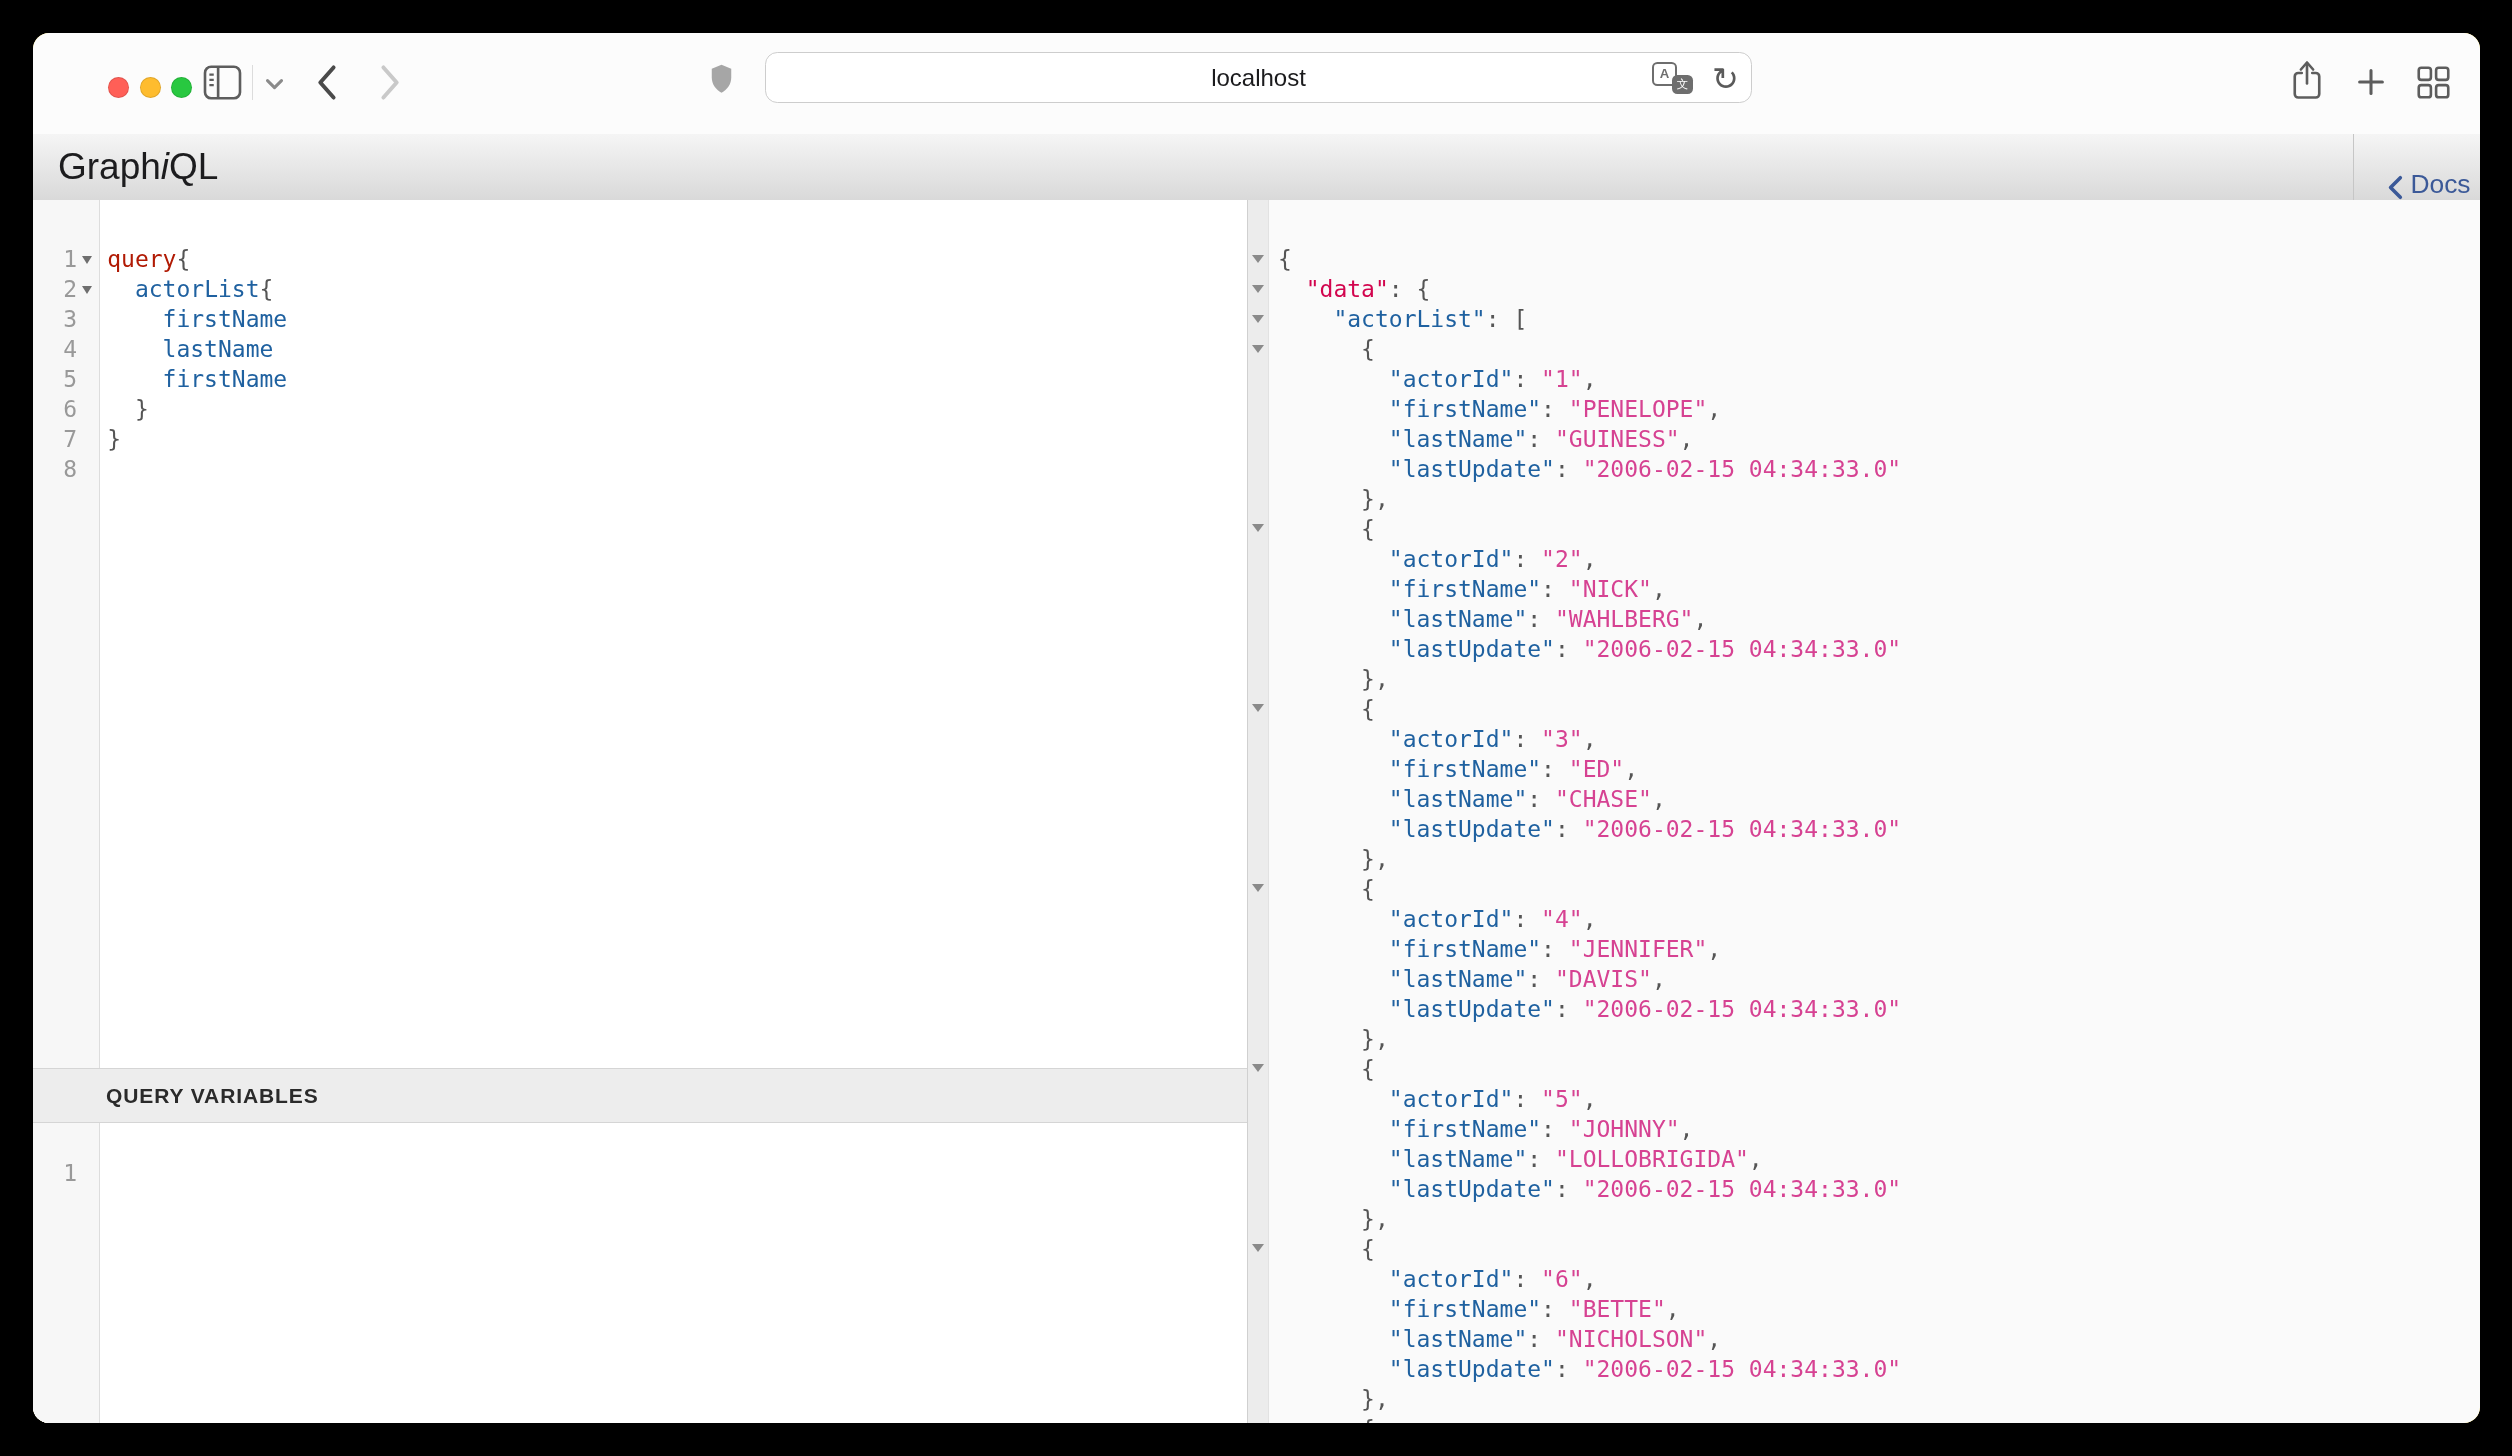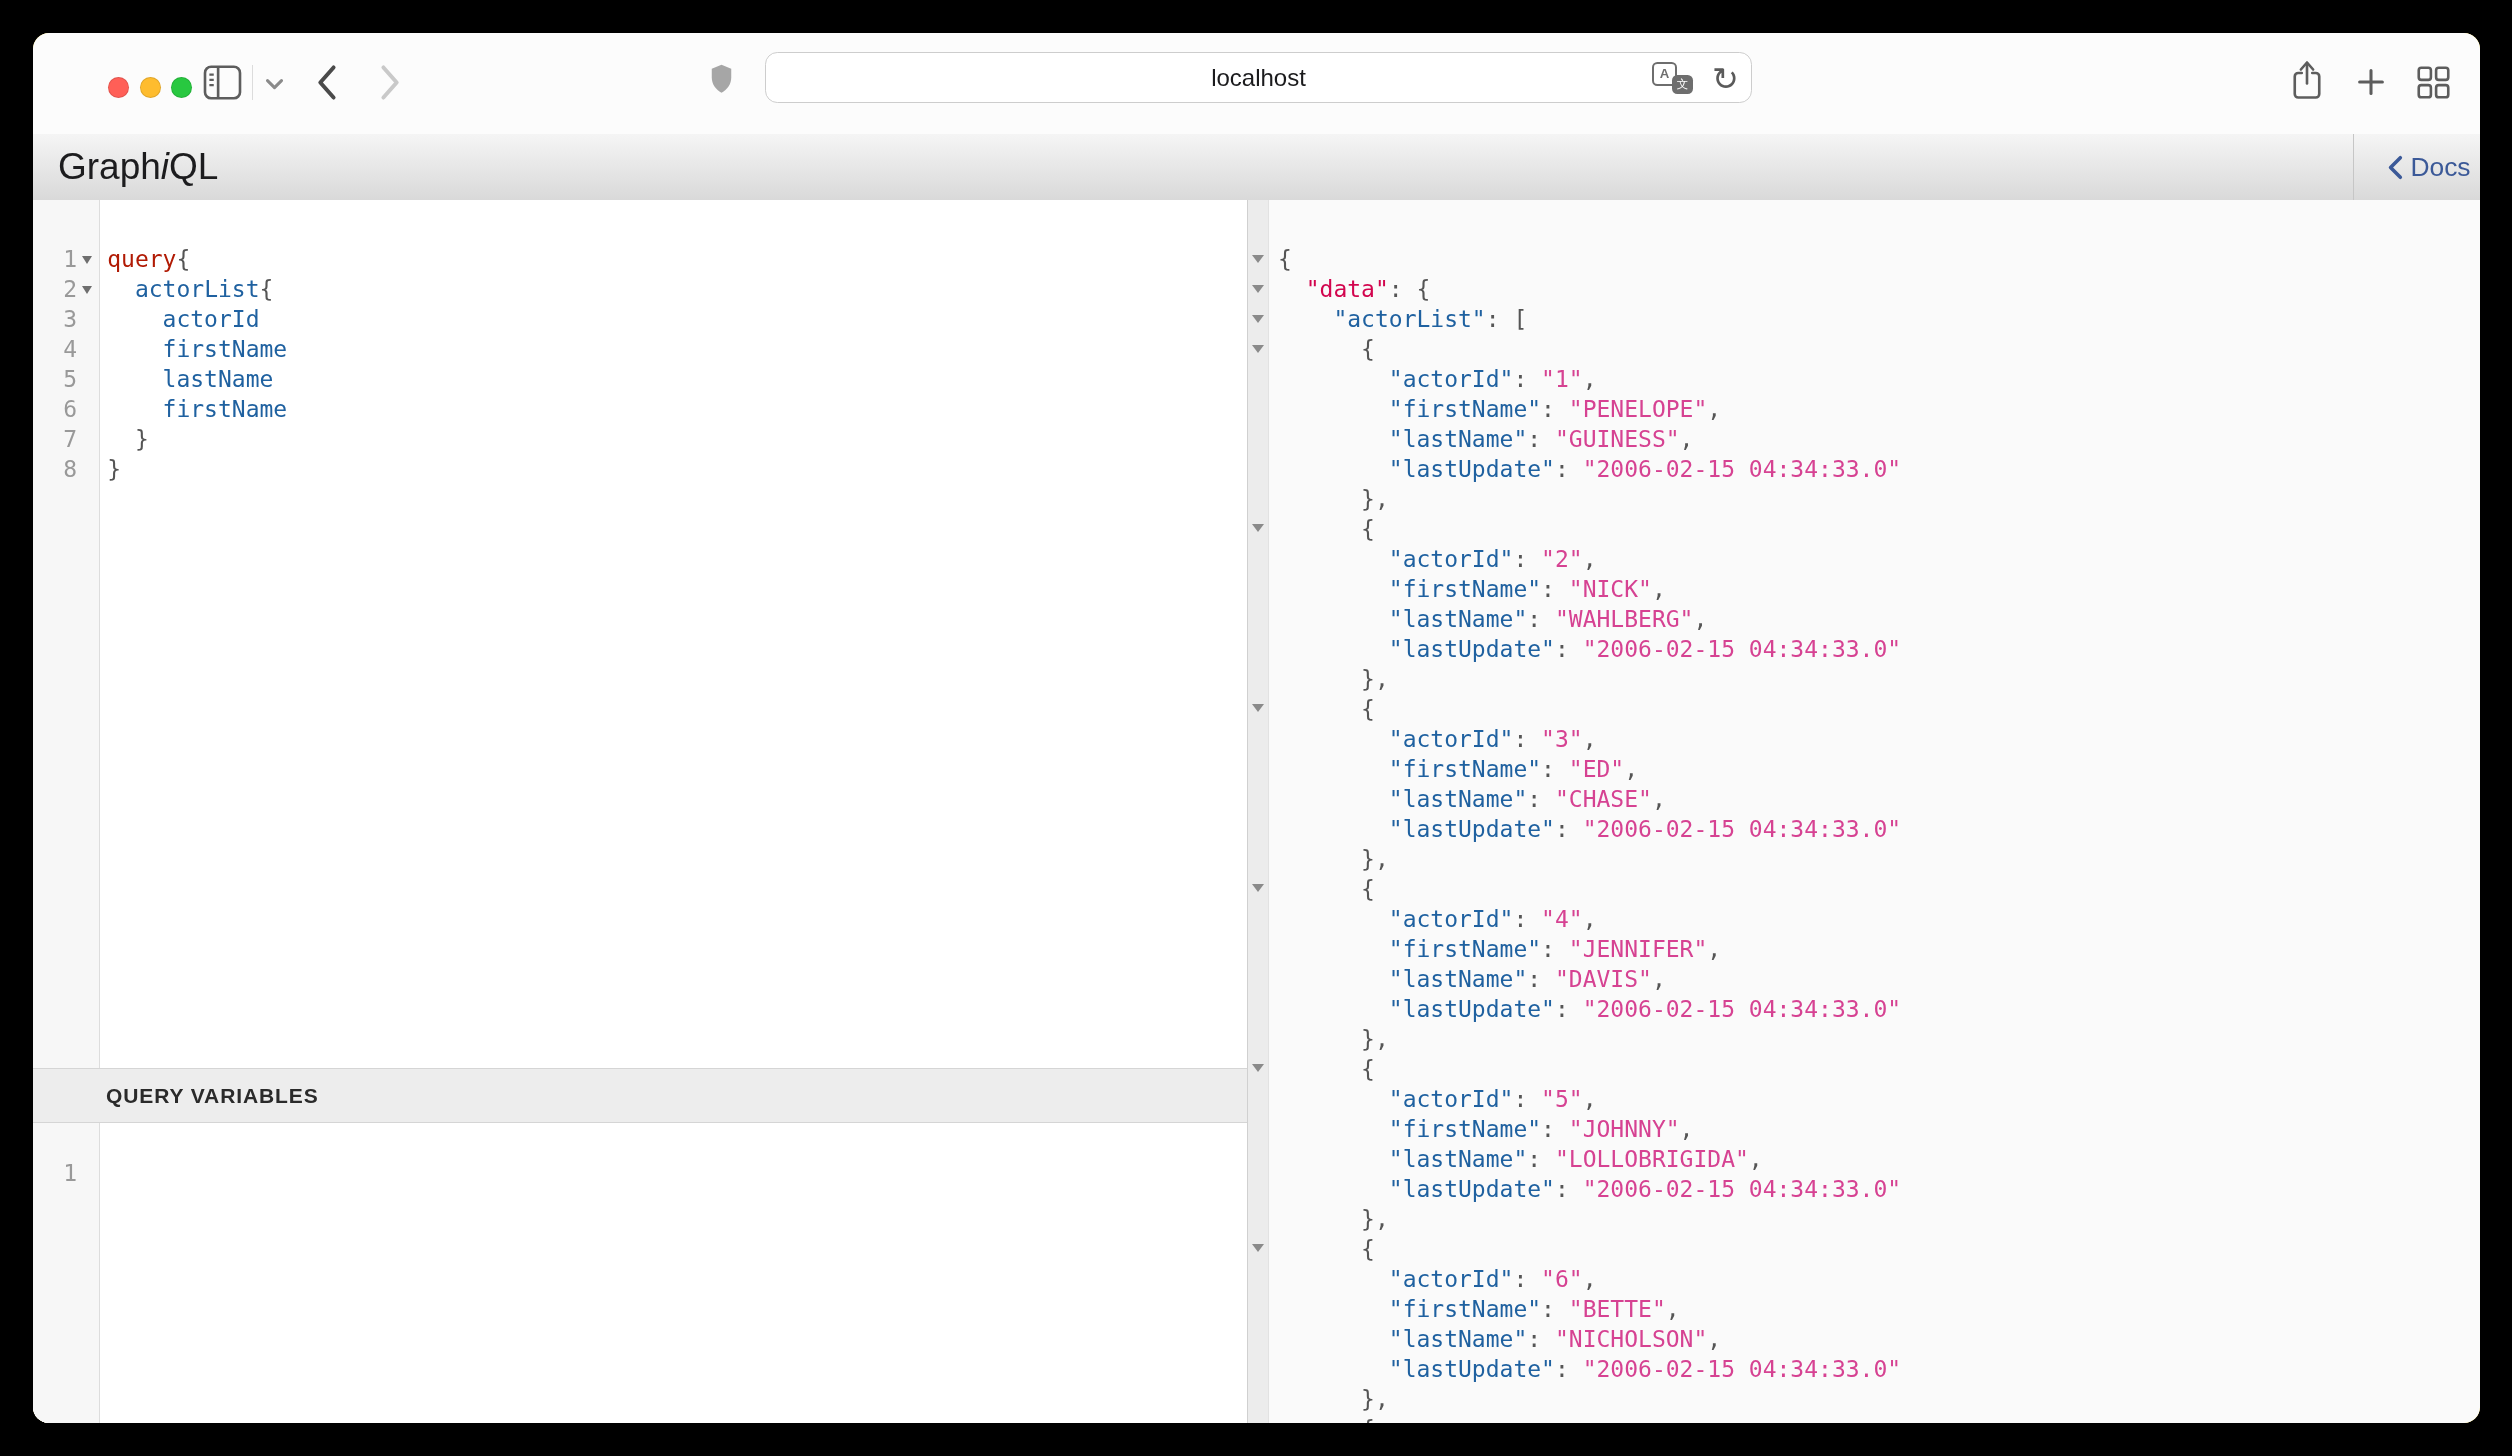--- a/index.html
+++ b/index.html
@@ -29,21 +29,21 @@
                background:linear-gradient(#f5f5f5,#d9d9d9);border-bottom:0.9px solid #c8c8c8;box-sizing:content-box;padding-left:24px;}
   .logo{position:absolute;left:25px;top:50%;transform:translateY(-50%);font-size:37px;color:#1c1c1e;font-weight:500;letter-spacing:0;}
   .logo .it{font-style:italic;}
   .exec-btn{position:absolute;left:210px;top:107px;width:55px;height:55px;border-radius:50%;
             background:linear-gradient(#fdfdfd,#d2d3d6);border:1.8px solid #a8a8a8;box-sizing:border-box;
             display:flex;align-items:center;justify-content:center;}
   .tb-btn{position:absolute;top:112px;height:46px;padding:0 21px;border-radius:6.2px;
           background:linear-gradient(#fcfcfc,#e3e3e3);border:1.8px solid #adadad;box-sizing:border-box;
           font-size:25px;color:#333;display:flex;align-items:center;font-family:"Liberation Sans",sans-serif;}
   .docs-box{position:absolute;right:0;top:0;height:100%;width:150px;border-left:0.9px solid #c6c6c6;
-            display:flex;align-items:center;justify-content:center;gap:7px;color:var(--c-docs,#3B5998);
+            display:flex;align-items:flex-end;justify-content:center;gap:7px;color:var(--c-docs,#3B5998);
             font-size:26.4px;}
 
   
   .content{position:absolute;left:0;top:167px;right:0;bottom:0;}
   .left-pane{position:absolute;left:0;top:0;width:1214px;height:100%;border-right:0.9px solid #d0d0d0;box-sizing:content-box;background:#fff;}
   .query-editor{position:absolute;left:0;top:0;width:100%;height:868px;overflow:hidden;}
   .gutter{position:absolute;left:0;top:0;width:67px;height:100%;background:#f7f7f7;border-right:0.9px solid #ddd;box-sizing:border-box;}
   .ln-col{position:absolute;left:0;top:44px;width:44px;}
   .ln{height:30px;line-height:30px;text-align:right;color:#999;font:23px/30px "DejaVu Sans Mono",monospace;}
   .fold-tri{position:absolute;width:0;height:0;border-left:5.3px solid transparent;border-right:5.3px solid transparent;border-top:8px solid #6e6e6e;}
@@ -176,21 +176,20 @@
                 <div class="ln">7</div>
                 <div class="ln">8</div>
               </div>
             <div></div>
           <div class="fold-tri" style="left: 49px; top: 56px;"></div>
               <div class="fold-tri" style="left: 49px; top: 86px;"></div>
             </div>
           <div class="code-area">
               <div class="code-line"><span class="tok-kw">query</span><span class="tok-pun">{</span></div>
               <div class="code-line"><span class="tok-pun">  </span><span class="tok-prop">actorList</span><span class="tok-pun">{</span></div>
-              <div class="code-line"><span class="tok-pun">    </span><span class="tok-prop">actorId</span></div>
               <div class="code-line"><span class="tok-pun">    </span><span class="tok-prop">firstName</span></div>
               <div class="code-line"><span class="tok-pun">    </span><span class="tok-prop">lastName</span></div>
               <div class="code-line"><span class="tok-pun">    </span><span class="tok-prop">firstName</span></div>
               <div class="code-line"><span class="tok-pun">  }</span></div>
               <div class="code-line"><span class="tok-pun">}</span></div>
             </div>
         </div>
 
         <div class="var-header">
           <span class="var-title">QUERY VARIABLES</span>

